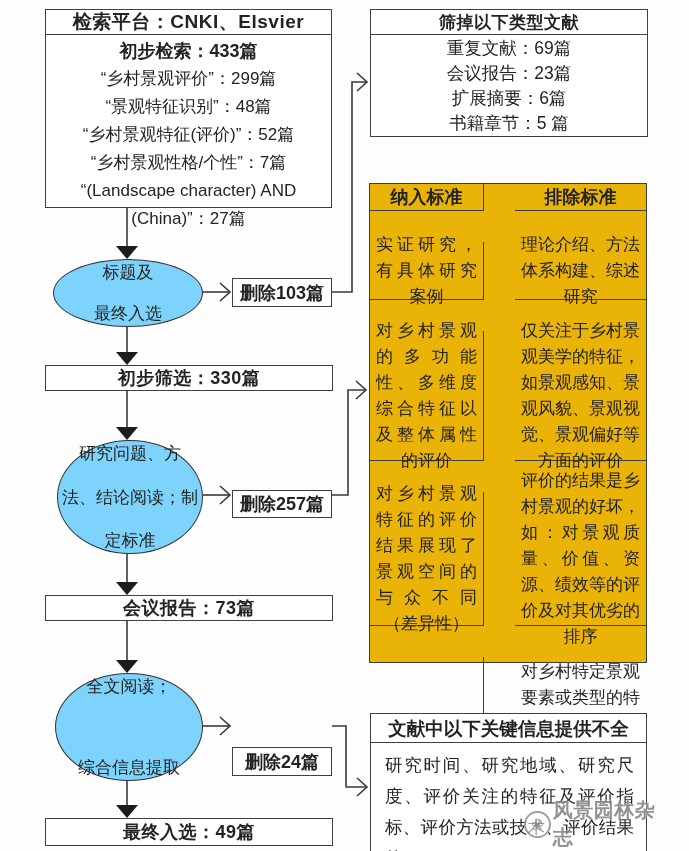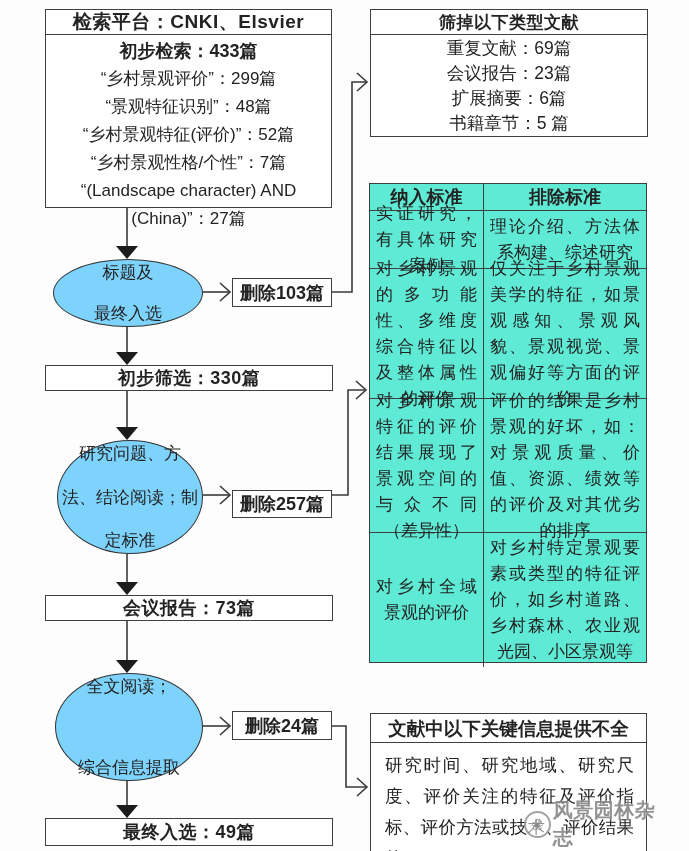--- a/index.html
+++ b/index.html
@@ -24,21 +24,21 @@
   #exclBox .box-body{padding-top:1px;}
   
   .bar{display:flex;align-items:center;justify-content:center;font-weight:bold;font-size:18px;letter-spacing:.5px;}
   
   .delbox{display:flex;align-items:center;justify-content:center;font-weight:bold;font-size:18px;}
   
   .ellipse{border:1.7px solid #333;border-radius:50%;display:flex;flex-direction:column;
            align-items:center;justify-content:space-between;font-size:17px;line-height:25px;background:#7dd3fc;}
   
   .ctable{display:grid;grid-template-columns:114px 1fr;grid-template-rows:27px 58px 130px 134px 1fr;
-          border:1.6px solid #3f3f3f;background:#5eead4;}
+          border:1.6px solid #3f3f3f;background:#eab308;gap:31px;}
   .ctable .cell{border-right:1.4px solid #3f3f3f;border-bottom:1.4px solid #3f3f3f;
           display:flex;align-items:center;justify-content:center;padding:2px 6px;}
   .ctable .cell.last-col{border-right:none;}
   .ctable .cell.last-row{border-bottom:none;}
   .ctable .head{font-weight:bold;font-size:18px;}
   .ctable .cell span{display:block;width:100%;font-size:17px;line-height:26px;
           text-align:justify;text-align-last:center;}
   .ctable .head span{text-align:center;text-align-last:center;font-size:18px;}
   
   #infoBox .box-title{height:29px;font-size:18.5px;}
@@ -152,21 +152,21 @@
 
   <div class="node rect delbox" style="left:232px;top:481px;width:100px;height:28px;margin-top:9px;">删除257篇</div>
 
   <div class="node rect bar" style="left:45px;top:595px;width:288px;height:26px;">会议报告：73篇</div>
 
   <div class="node ellipse" style="left:55px;top:673px;width:148px;height:108px;">
     <div>全文阅读；</div>
     <div>综合信息提取</div>
   </div>
 
-  <div class="node rect delbox" style="left:232px;top:711px;width:100px;height:29px;">删除24篇</div>
+  <div class="node rect delbox" style="left:232px;top:747px;width:100px;height:29px;">删除24篇</div>
 
   <div class="node rect bar" style="left:45px;top:818px;width:288px;height:28px;">最终入选：49篇</div>
 
   <div class="node ctable" style="left:369px;top:183px;width:278px;height:480px;">
     <div class="cell head">
         <span>纳入标准</span>
       </div>
     <div class="cell head last-col">
         <span>排除标准</span>
       </div>

